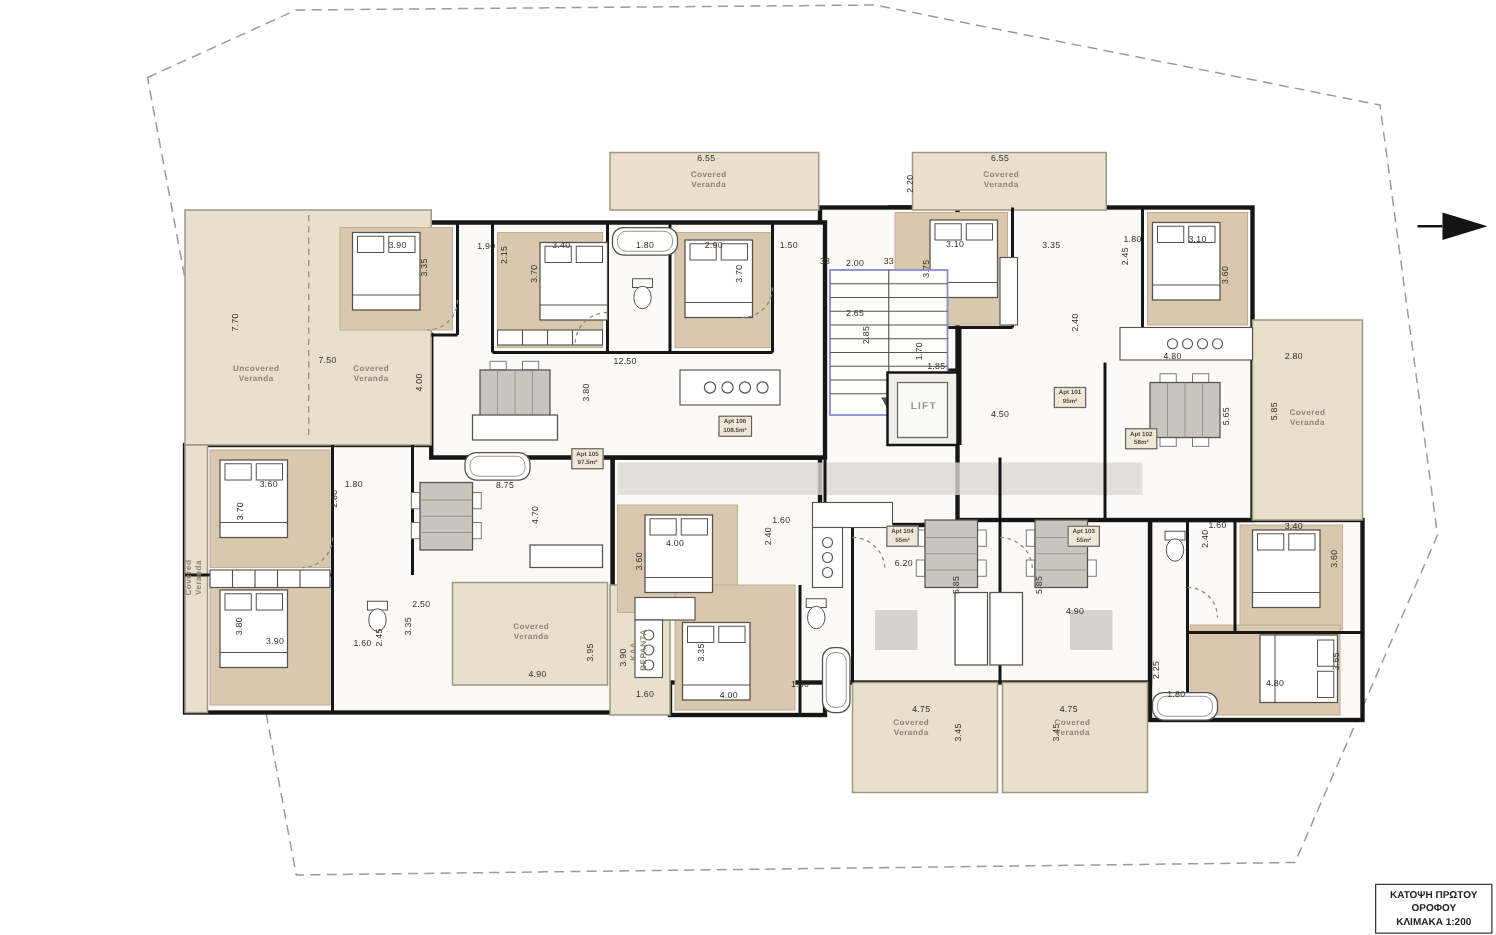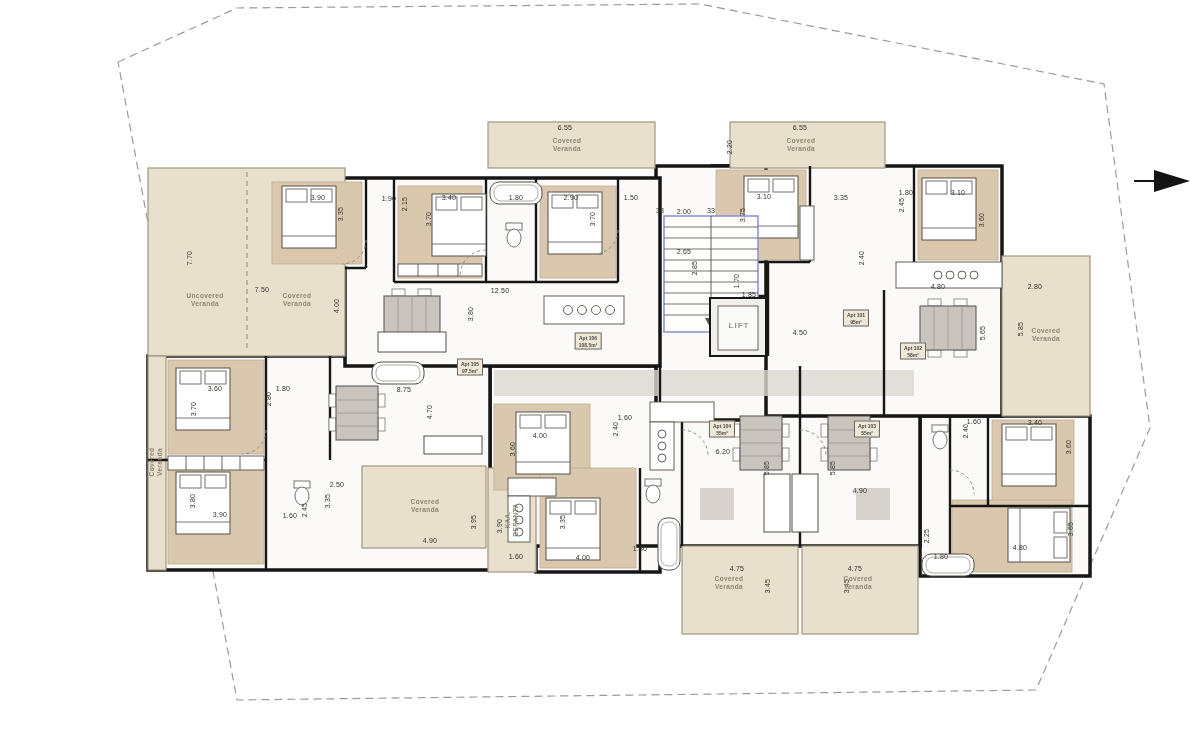--- a/index.html
+++ b/index.html
@@ -344,14 +344,19 @@
       <div class="apt" style="left: 722px; top: 429px;">
         <div>Apt 104</div>
         <div>55m²</div>
       </div>
       <div class="apt" style="left: 867px; top: 429px;">
         <div>Apt 103</div>
         <div>55m²</div>
       </div>
     </div>
 
-
+<div class="title-block">
+  <div>ΚΑΤΟΨΗ ΠΡΩΤΟΥ</div>
+  <div>ΟΡΟΦΟΥ</div>
+  <div>ΚΛΙΜΑΚΑ 1:200</div>
 </div>
 
+</div>
+
 </body></html>

